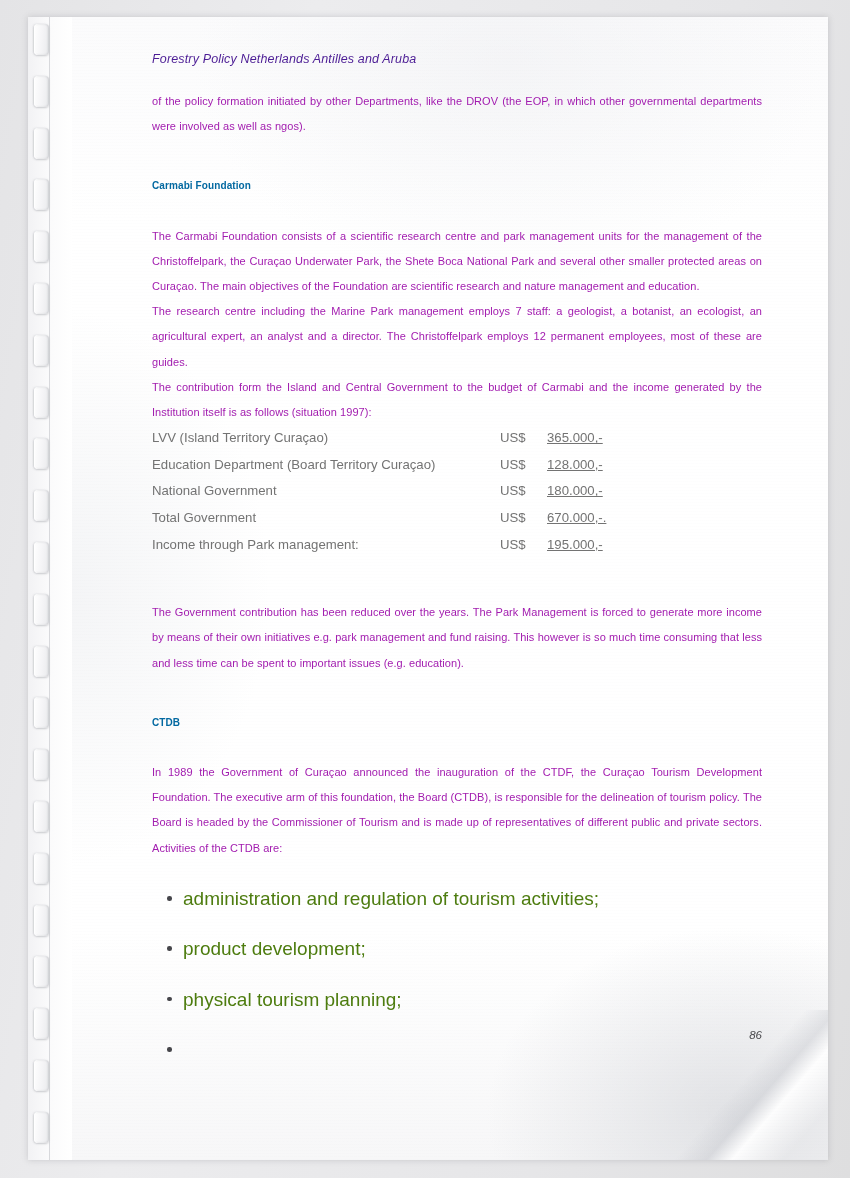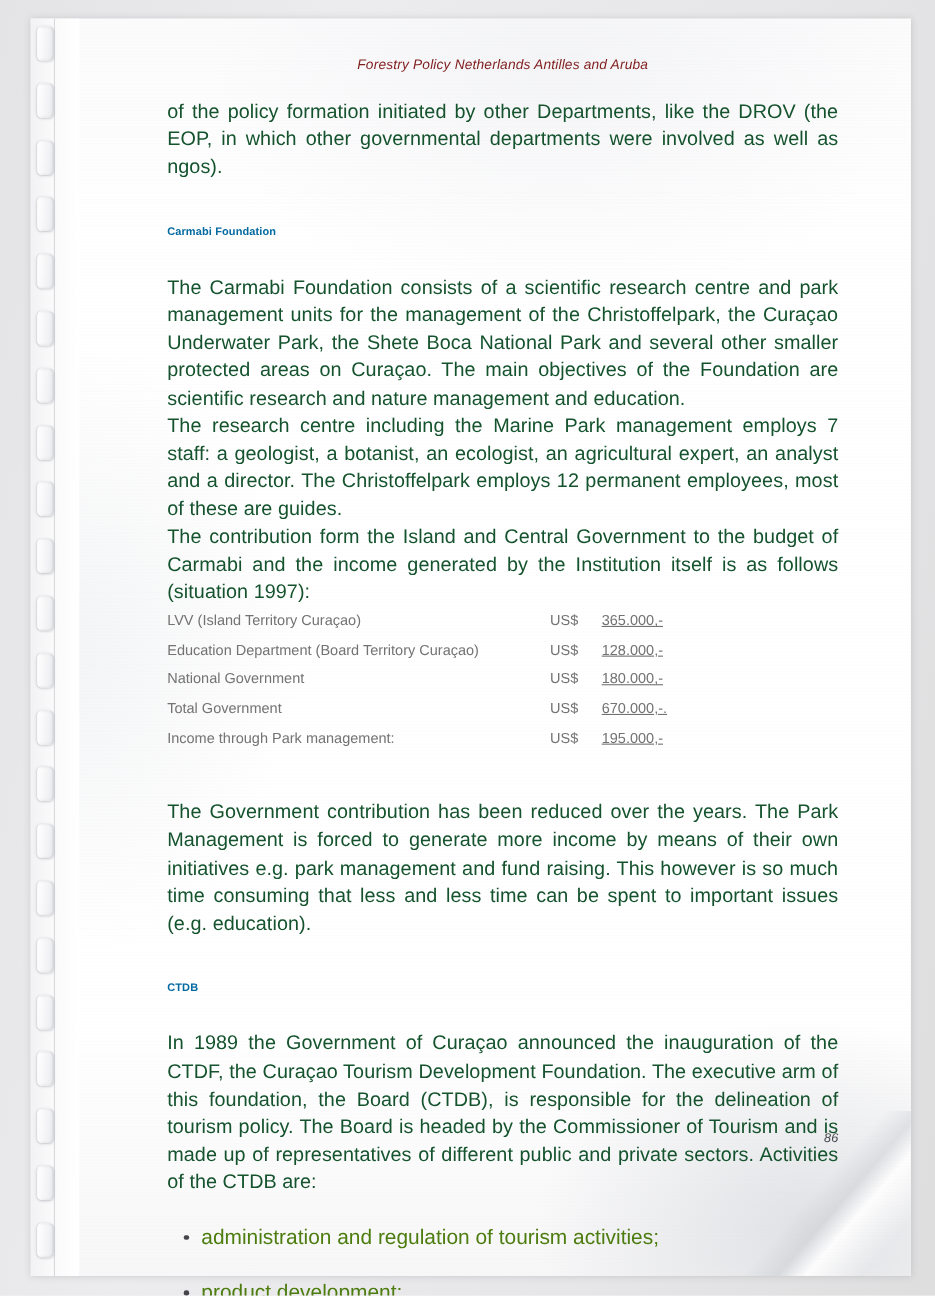--- a/index.html
+++ b/index.html
@@ -110,40 +110,39 @@
     top: 0;
     width: 610px;
     color: #3c3c3e;
   }
 
   .running-head {
     position: absolute;
     top: 52px;
     left: 0;
     width: 610px;
-    text-align: center;
     font-style: italic;
     font-size: 12.5px;
     letter-spacing: 0.15px;
-    color: #7f1d1d;
+    color: #4c1d95;
   }
 
   .body-flow {
     position: absolute;
     top: 89px;
     left: 0;
     width: 610px;
   }
 
   p.para {
     margin: 0;
-    font-size: 18px;
+    font-size: 11px;
     line-height: 25.2px;
     text-align: justify;
-    color: #14532d;
+    color: #a21caf;
     letter-spacing: 0.05px;
   }
 
   h2.heading {
     margin: 0;
     font-size: 10px;
     line-height: 25.2px;
     font-weight: bold;
     color: #0369a1;
     letter-spacing: 0.1px;

